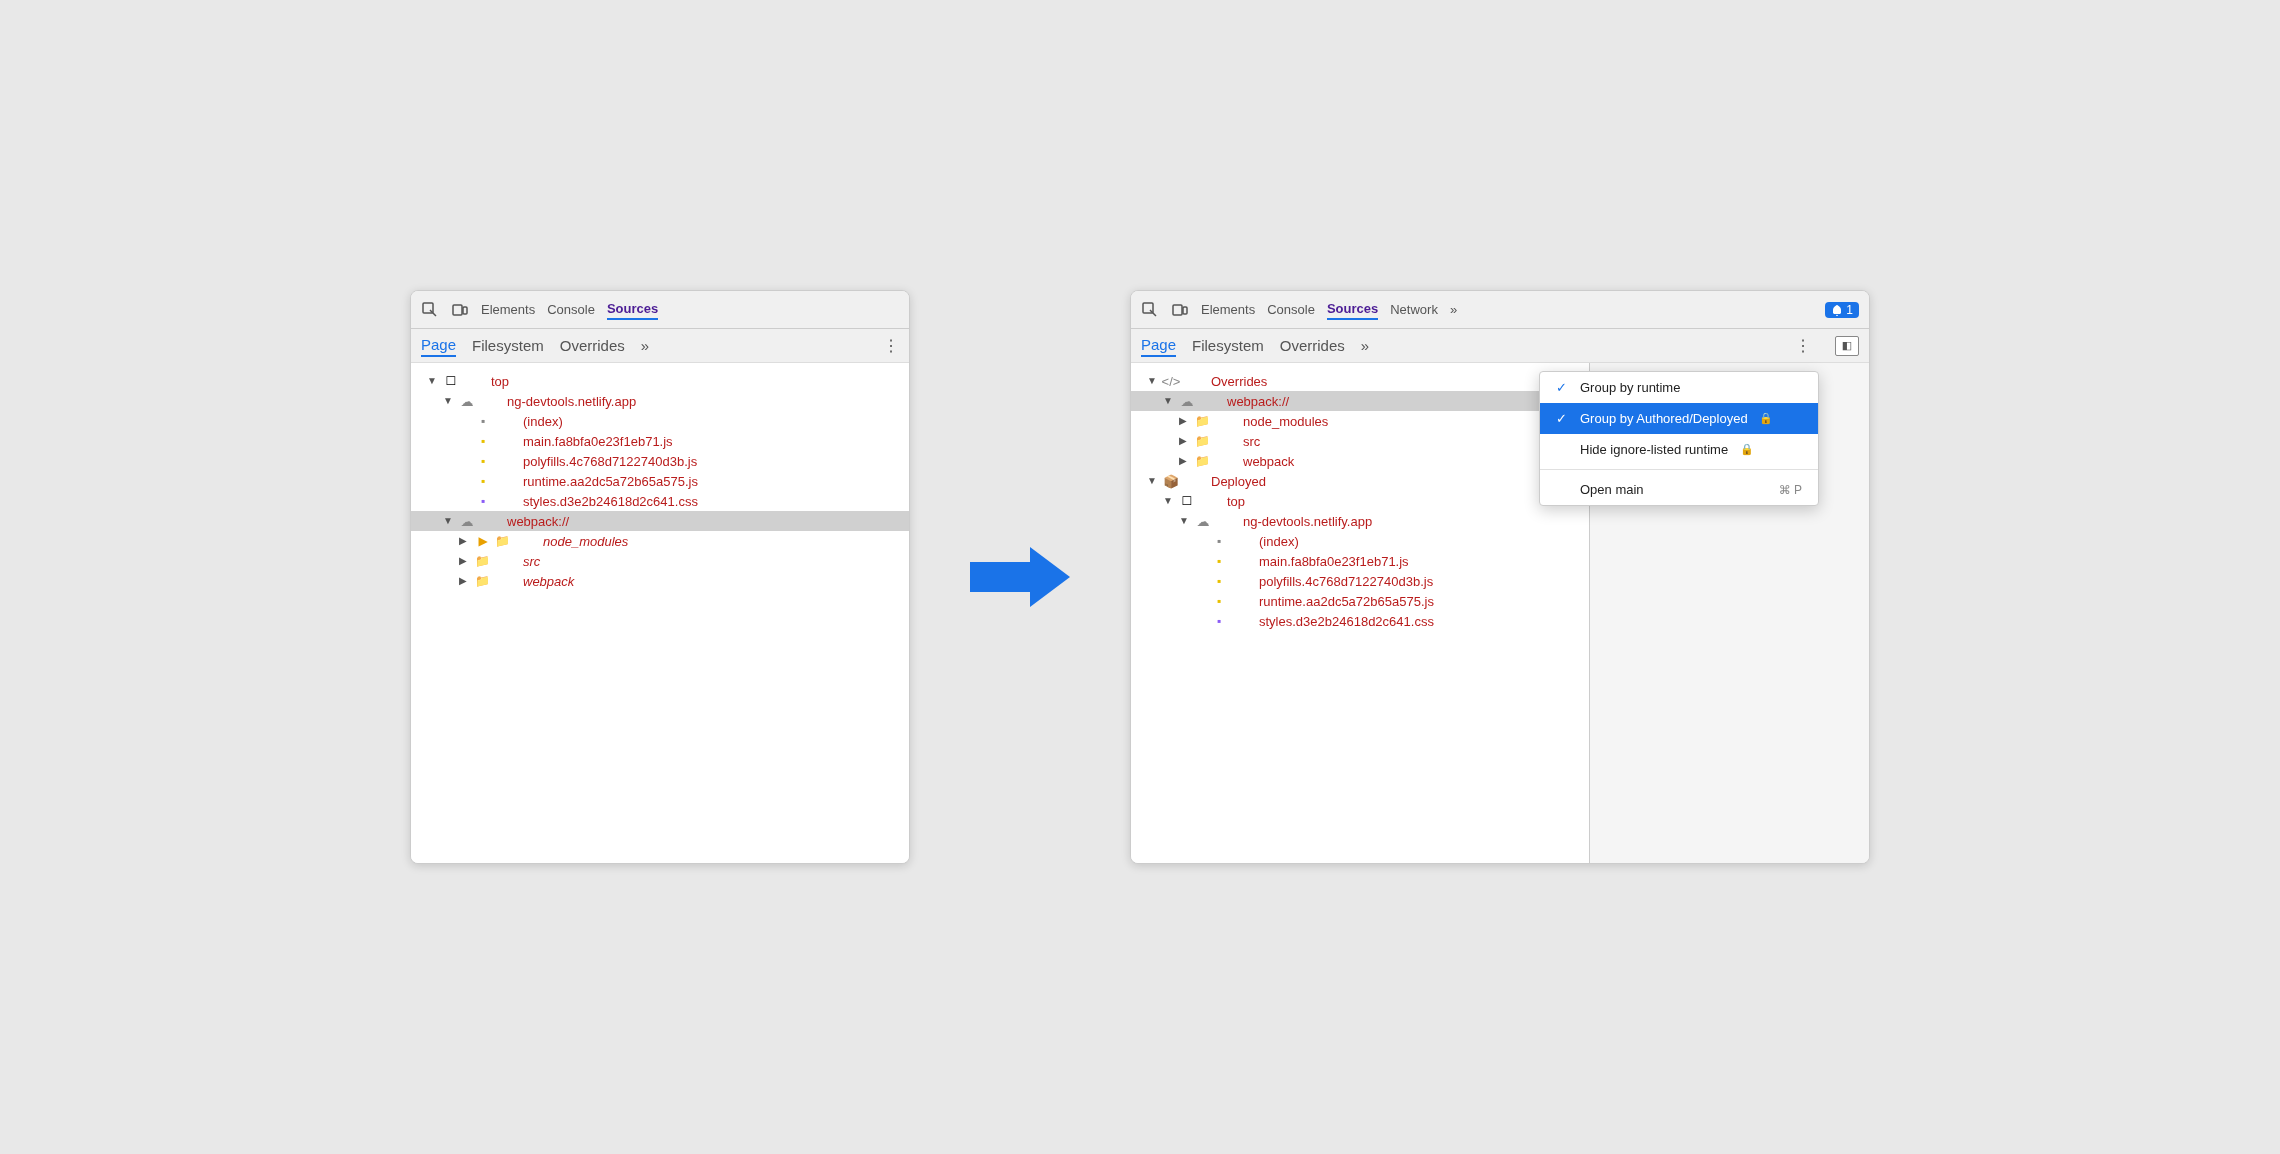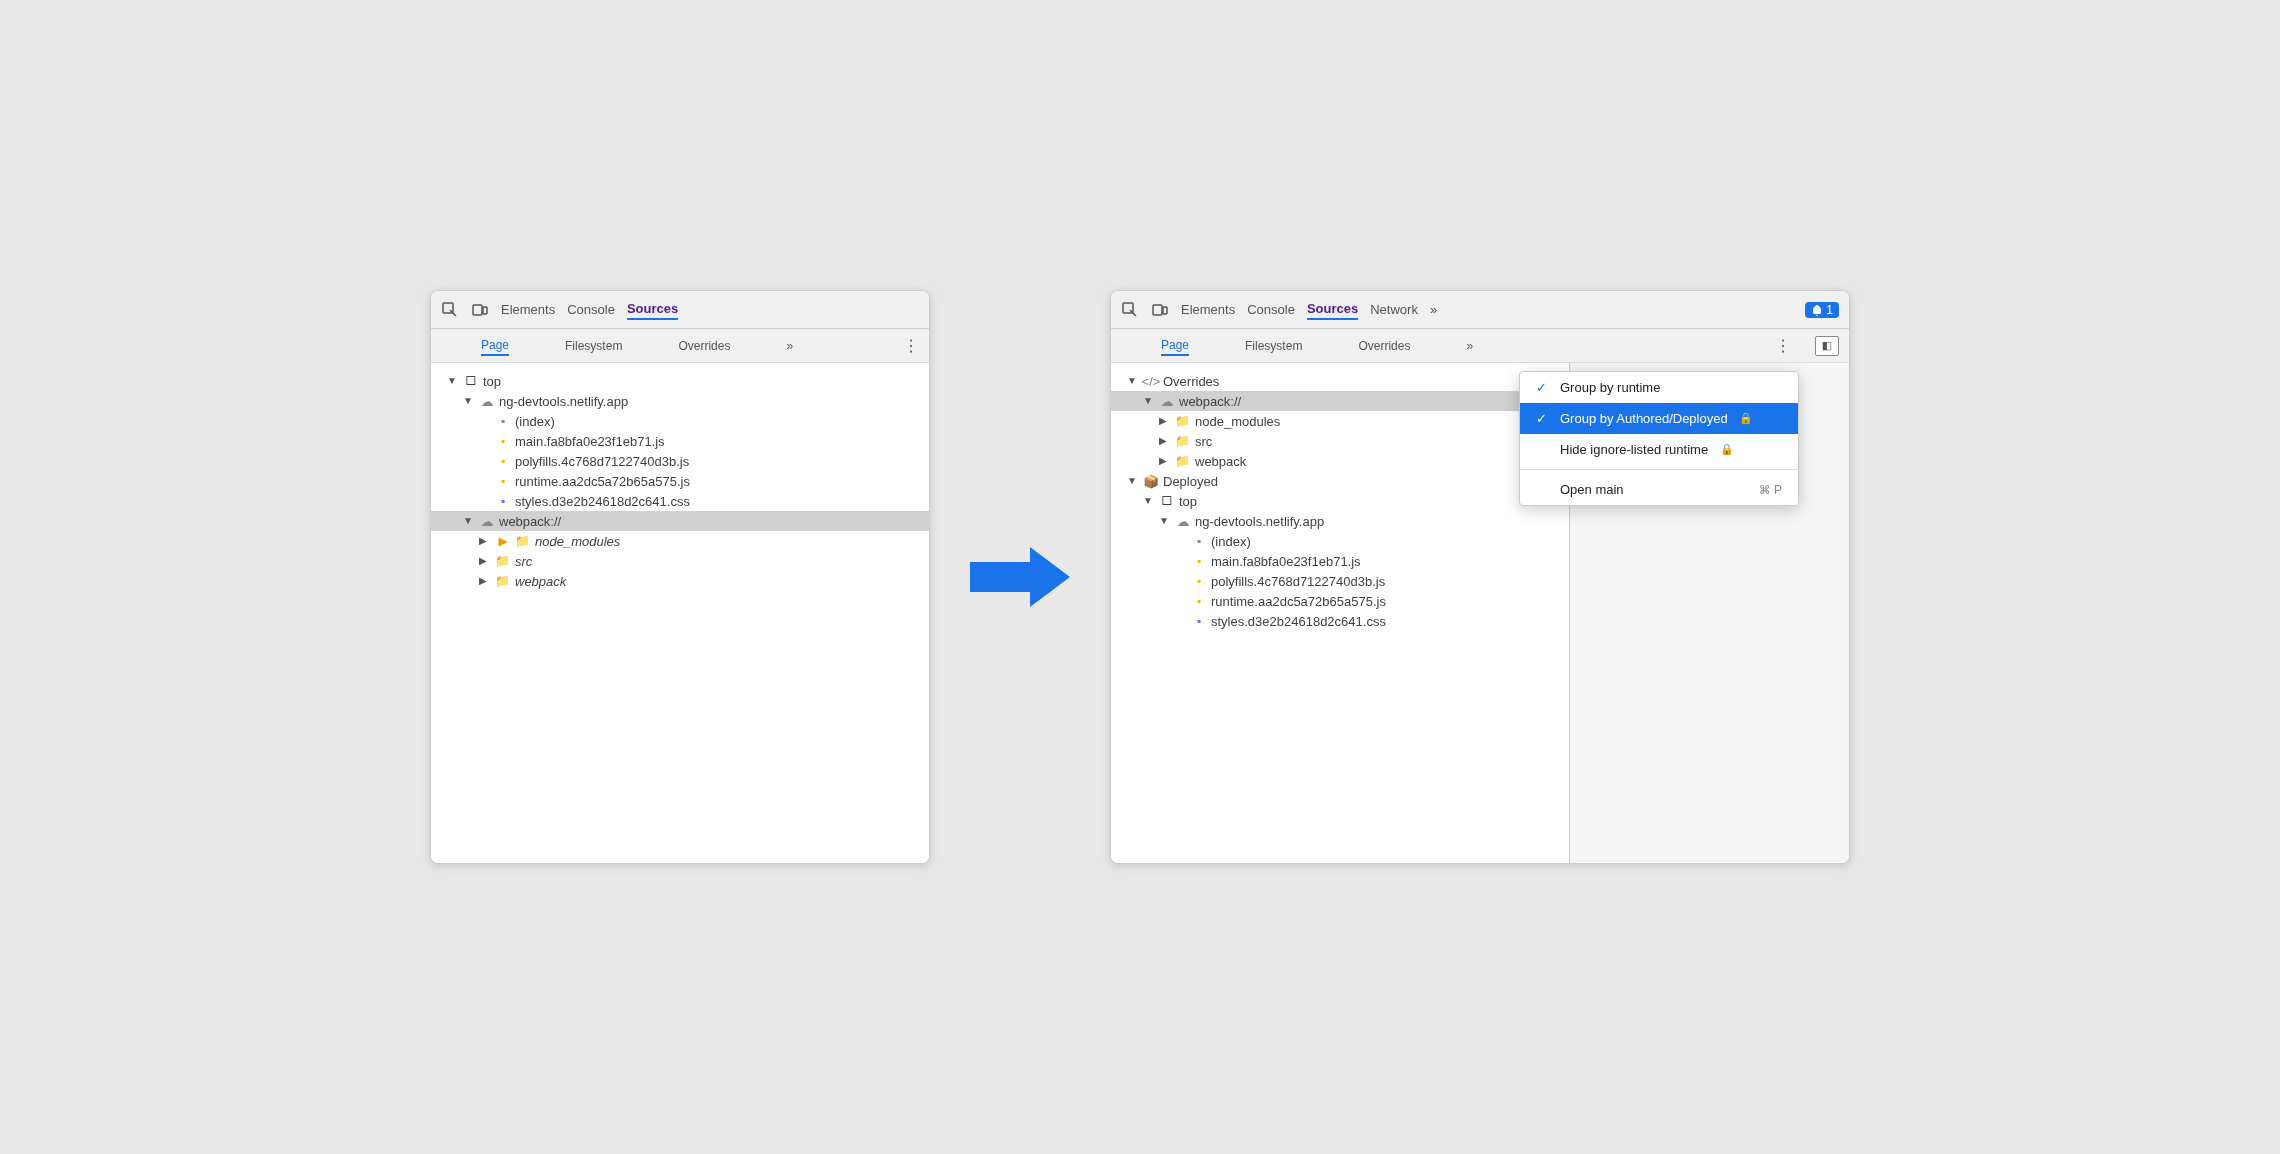--- a/index.html
+++ b/index.html
@@ -9,21 +9,21 @@
       background: #e8e8e8;
       display: flex;
       align-items: center;
       justify-content: center;
       font-family: -apple-system, BlinkMacSystemFont, 'Segoe UI', sans-serif;
     }
 
     .screenshot-container {
       display: flex;
       align-items: center;
-      gap: 40px;
+      gap: 60px;
     }
 
     .devtools-panel {
       background: #f5f5f5;
       border: 1px solid #ccc;
       border-radius: 8px;
       width: 500px;
       overflow: hidden;
       box-shadow: 0 2px 10px rgba(0,0,0,0.15);
     }
@@ -65,25 +65,24 @@
       background: #f0f0f0;
       border-bottom: 1px solid #ddd;
       padding: 4px 10px;
       display: flex;
       align-items: center;
       gap: 16px;
       height: 34px;
     }
 
     .subtab {
-      font-size: 12px;
+      font-size: 15px;
       color: #555;
       padding: 2px 0;
       cursor: pointer;
-      margin-left: 40px;
     }
 
     .subtab.active {
       color: #1a73e8;
       border-bottom: 2px solid #1a73e8;
     }
 
     .more-icon {
       margin-left: auto;
       font-size: 16px;
@@ -156,21 +155,22 @@
       color: #888;
       font-size: 13px;
     }
     .icon-code {
       color: #888;
       font-size: 13px;
     }
 
     .item-text {
       font-size: 13px;
-      color: #404040;
+      color: #b91c1c;
+      margin-left: 28px;
     }
 
     .item-text.italic {
       font-style: italic;
     }
 
     .panel-split {
       display: flex;
     }
 

